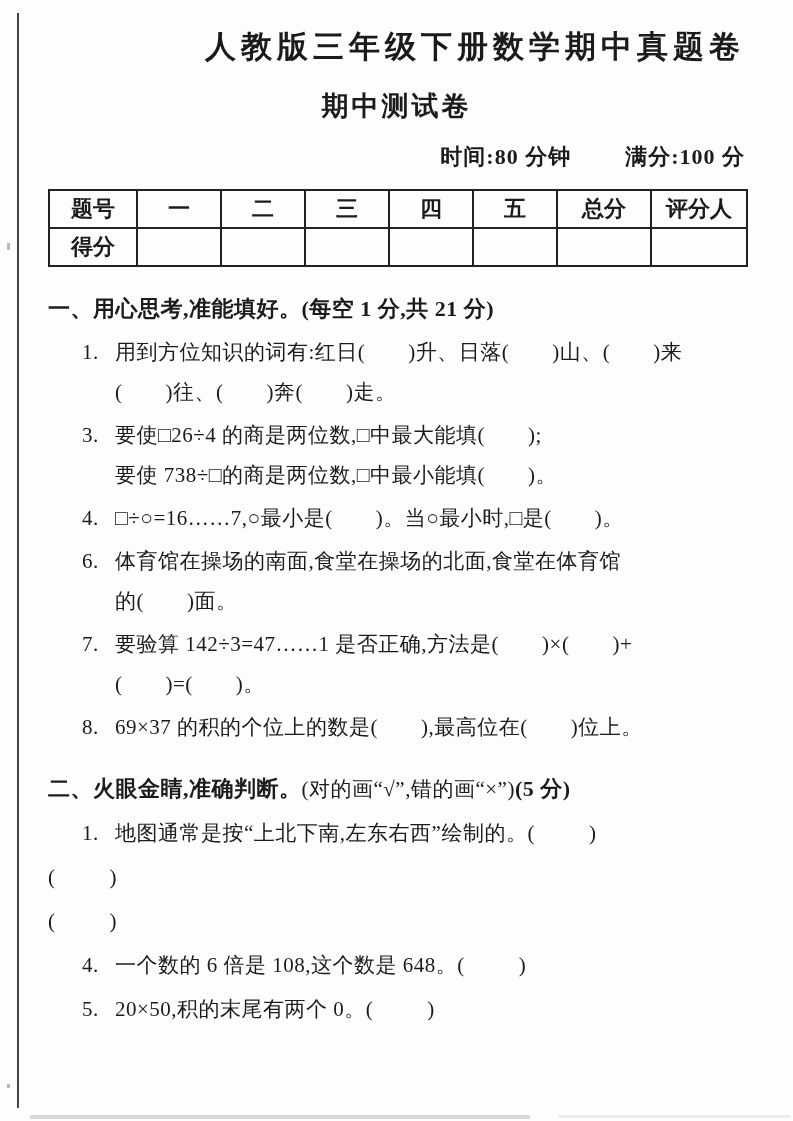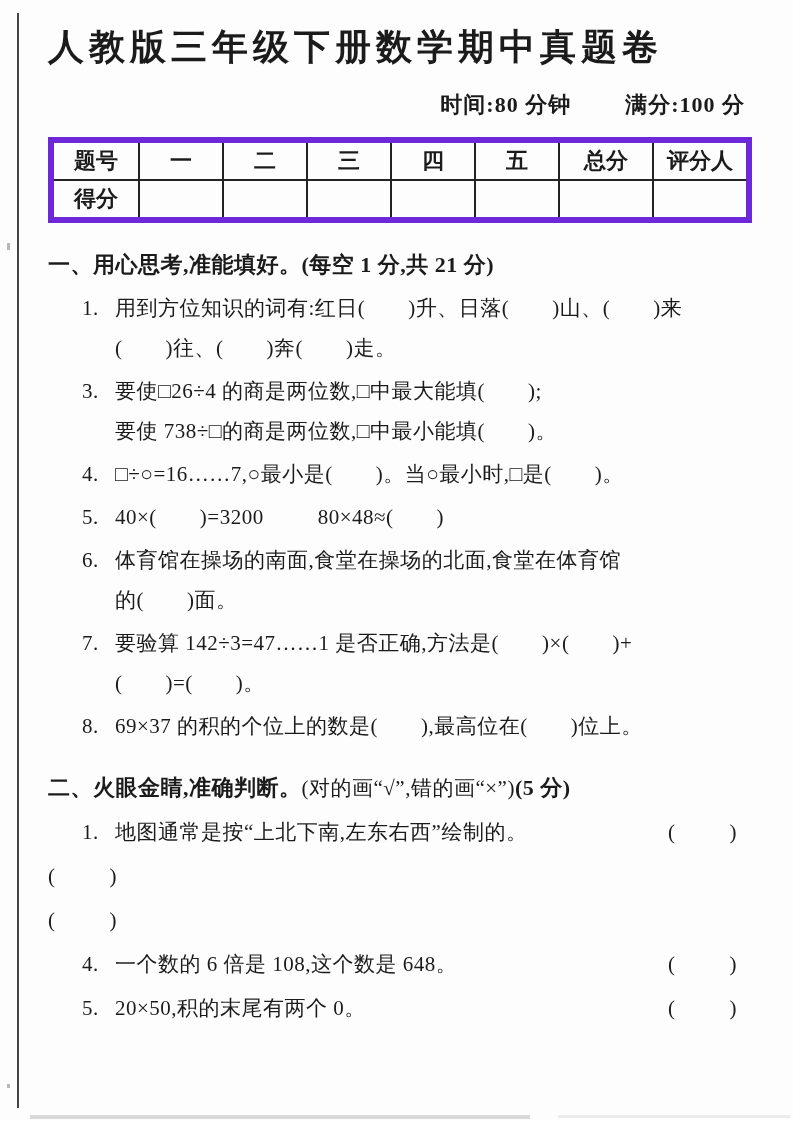--- a/index.html
+++ b/index.html
@@ -15,37 +15,37 @@
   
   .edge-line { position:absolute; left:17px; top:13px; width:2px; height:1095px; background:#454545; }
   .speck-1 { position:absolute; left:7px; top:243px; width:3px; height:7px; background:#9a9a9a; opacity:.7; }
   .speck-2 { position:absolute; left:7px; top:1084px; width:3px; height:4px; background:#9a9a9a; opacity:.7; }
   .smudge-a { position:absolute; left:30px; top:1115px; width:500px; height:4px; background:#d9d9d9; }
   .smudge-b { position:absolute; left:558px; top:1115px; width:232px; height:3px; background:#ececec; }
 
   .content { position:relative; padding:24px 48px 0 48px; }
 
   .title {
-    text-align:left; font-size:36px; font-weight:bold;
+    text-align:right; font-size:31px; font-weight:bold;
     letter-spacing:5px; line-height:46px; white-space:nowrap;
   }
   .subtitle {
     text-align:center; font-size:27px; font-weight:bold;
     letter-spacing:3px; margin-top:20px; line-height:32px;
   }
   .info {
     text-align:right; font-size:22px; font-weight:bold;
     margin-top:22px; line-height:26px; letter-spacing:1px;
   }
   .info-gap { display:inline-block; width:54px; }
 
   table.score {
     border-collapse:collapse; table-layout:fixed;
     width:694px; margin-top:19px;
-    border:6px solid #6d28d9;
+    border:2px solid #6d28d9;
   }
   table.score td {
     border:2px solid #232323;
     height:36px; text-align:center; vertical-align:middle;
     font-size:22px; font-weight:600; padding:0;
   }
   col.c-first { width:88px; }
   col.c-num   { width:84px; }
   col.c-total { width:94px; }
   col.c-last  { width:96px; }
@@ -54,37 +54,38 @@
   .sec-h .note { font-weight:400; font-size:21px; }
 
   .q {
     font-size:21px; line-height:40px;
     margin:3px 0 3px 34px;
     padding-left:33px; text-indent:-33px;
     white-space:pre-wrap; letter-spacing:.5px;
   }
   .q-num { display:inline-block; width:33px; text-indent:0; }
 
-  .q2 { display:flex; justify-content:space-between; font-size:21px; line-height:40px; margin:4px 0; letter-spacing:.5px; }
+  .q2 { display:flex; font-size:21px; line-height:40px; margin:4px 0; letter-spacing:.5px; }
   .q2-left { margin-left:34px; white-space:pre; }
   .q2-bracket { white-space:pre; margin-right:8px; }
 </style>
 </head>
 <body>
 
 <div class="page">
   <div class="edge-line"></div>
   <div class="speck-1"></div>
   <div class="speck-2"></div>
   <div class="smudge-a"></div>
   <div class="smudge-b"></div>
 
   <div class="content">
 
     <div class="title">人教版三年级下册数学期中真题卷</div>
+    <div class="subtitle">期中测试卷</div>
 
     <div class="info"><span>时间:80 分钟</span><span class="info-gap"></span><span>满分:100 分</span></div>
 
     <table class="score">
       <colgroup>
         <col class="c-first">
           <col class="c-num">
           <col class="c-num">
           <col class="c-num">
         <col class="c-num">
@@ -116,21 +117,20 @@
       </tbody>
     </table>
 
     <div class="sec-h"><span>一、用心思考,准能填好。</span><span>(每空 1 分,共 21 分)</span></div>
 
     <div class="q"><span class="q-num">1.</span><span>用到方位知识的词有:红日(  )升、日落(  )山、(  )来
 (  )往、(  )奔(  )走。</span></div>
     <div class="q"><span class="q-num">3.</span><span>要使□26÷4 的商是两位数,□中最大能填(  );
 要使 738÷□的商是两位数,□中最小能填(  )。</span></div>
     <div class="q"><span class="q-num">4.</span><span>□÷○=16……7,○最小是(  )。当○最小时,□是(  )。</span></div>
-    <div class="q"><span class="q-num">5.</span><span>40×(  )=3200   80×48≈(  )</span></div>
     <div class="q"><span class="q-num">6.</span><span>体育馆在操场的南面,食堂在操场的北面,食堂在体育馆
 的(  )面。</span></div>
     <div class="q"><span class="q-num">7.</span><span>要验算 142÷3=47……1 是否正确,方法是(  )×(  )+
 (  )=(  )。</span></div>
     <div class="q"><span class="q-num">8.</span><span>69×37 的积的个位上的数是(  ),最高位在(  )位上。</span></div>
 
     <div class="sec-h"><span>二、火眼金睛,准确判断。</span><span class="note">(对的画“√”,错的画“×”)</span><span>(5 分)</span></div>
 
     <div class="q2">
         <span class="q2-left"><span class="q-num">1.</span><span>地图通常是按“上北下南,左东右西”绘制的。</span></span>

